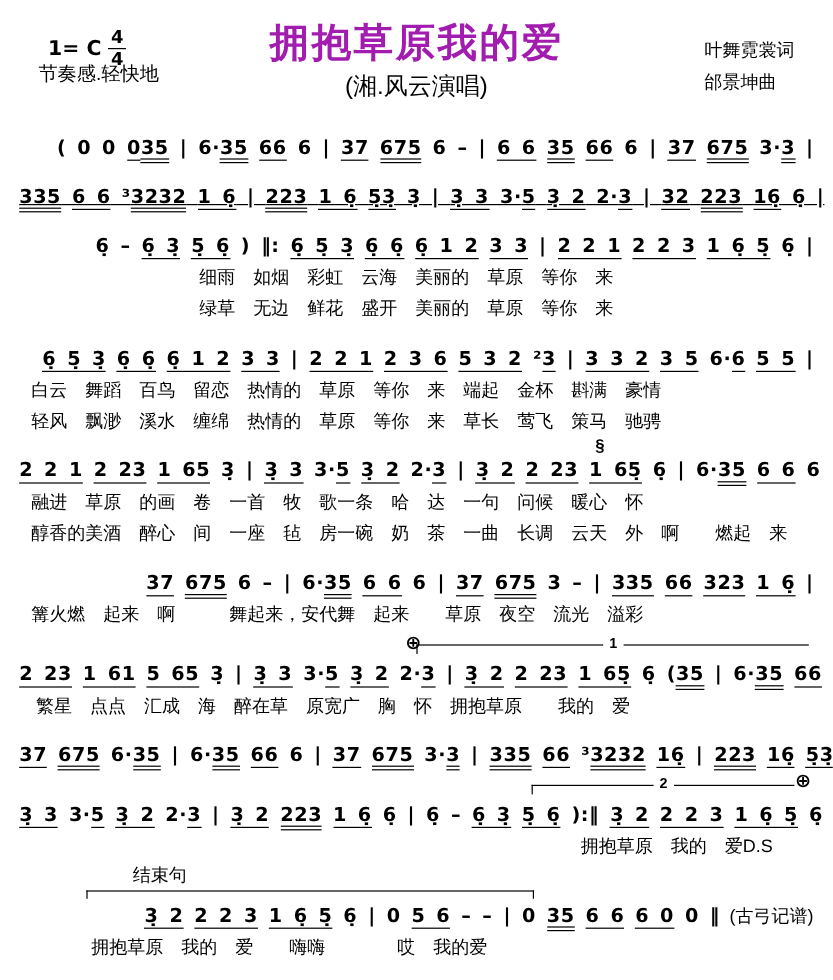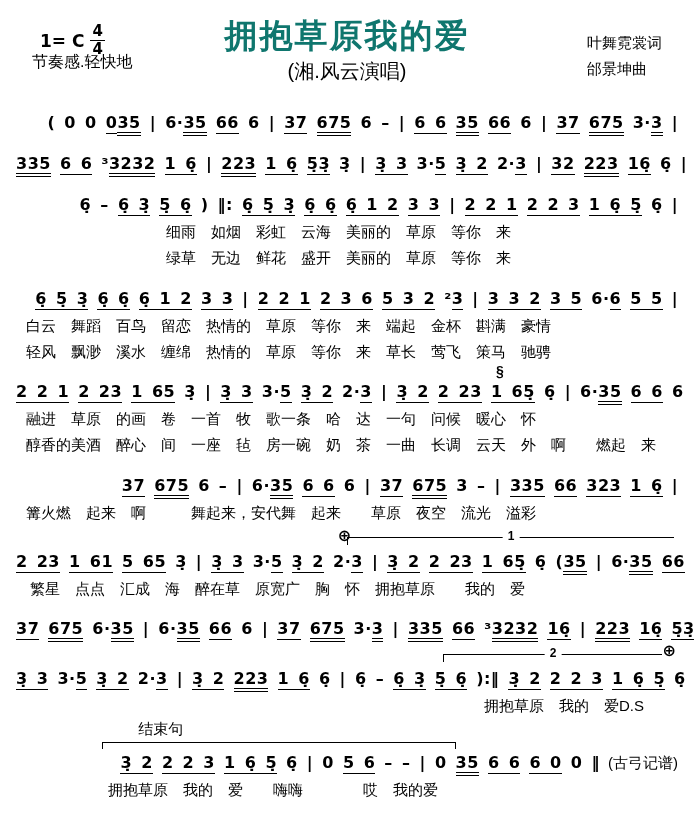--- a/index.html
+++ b/index.html
@@ -39,24 +39,24 @@
   .lyrics{font-size:15px;line-height:1.55;white-space:nowrap;margin-top:3px;}
 
   
   .system:nth-of-type(3) .lyrics{padding-left:150px;}
   .system:nth-of-type(4) .lyrics{padding-left:10px;}
   .system:nth-of-type(5) .lyrics{padding-left:10px;}
   .system:nth-of-type(6) .lyrics{padding-left:10px;}
   .system:nth-of-type(7) .lyrics{padding-left:14px;}
   .system:nth-of-type(9) .lyrics{padding-left:468px;}
   .system:nth-of-type(10) .lyrics{padding-left:60px;}
-  .system:nth-of-type(2){}
+  .system:nth-of-type(2){text-decoration:underline;}
   .system:nth-of-type(7){margin-top:26px;}
   .system:nth-of-type(9){margin-top:26px;}
-  .system:nth-of-type(10){margin-top:34px;margin-left:32px;}
+  .system:nth-of-type(10){margin-top:34px;}
 
   
   .ov{position:absolute;font-size:12px;}
   .volta1{left:50%;right:4px;top:-13px;height:7px;
     border-top:1.5px solid #000;border-left:1.5px solid #000;}
   .volta2{left:64.5%;right:16px;top:-13px;height:7px;
     border-top:1.5px solid #000;border-left:1.5px solid #000;}
   .volta1 .ov-label,.volta2 .ov-label{
     position:absolute;left:50%;top:-9px;transform:translateX(-50%);
     background:#fff;padding:0 5px;font-size:12px;font-weight:bold;}
@@ -75,21 +75,21 @@
 
   <div class="header">
     <div class="key-block">
       <span>1= C</span>
       <span class="timesig">
         <span class="tsn">4</span>
         <span class="tsd">4</span>
       </span>
     </div>
     <div class="tempo">节奏感.轻快地</div>
-    <div class="title" style="color: #0f766e;">拥抱草原我的爱</div>
+    <div class="title" style="color: #a21caf;">拥抱草原我的爱</div>
     <div class="subtitle">(湘.风云演唱)</div>
     <div class="credits">
       <div>叶舞霓裳词</div>
       <div>邰景坤曲</div>
     </div>
   </div>
 
   <div class="score" id="score">
       <div class="system">
         <div class="notes-wrap">

